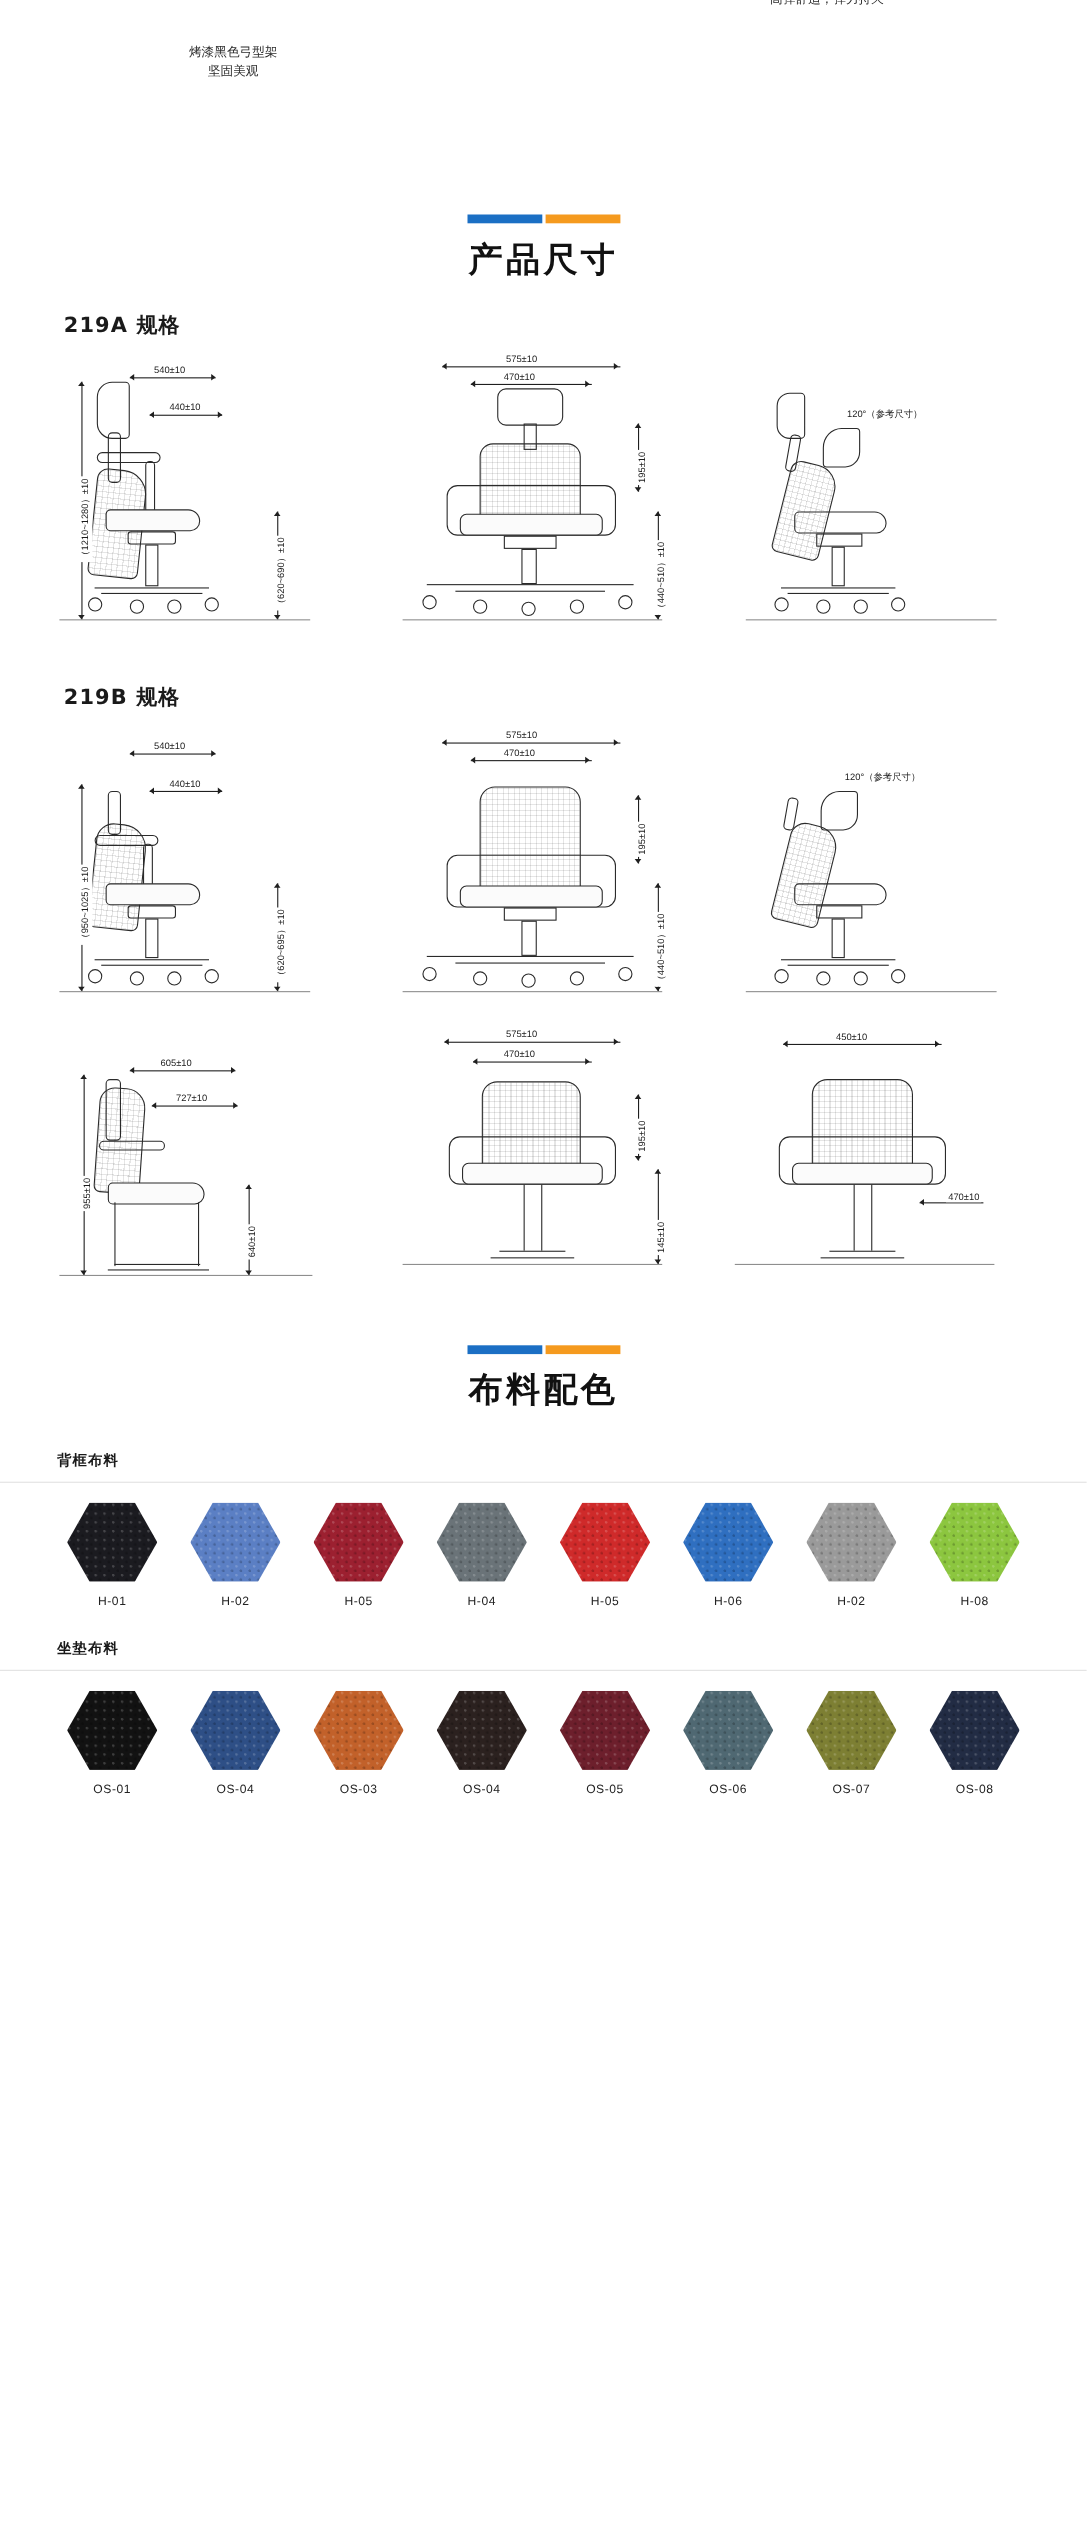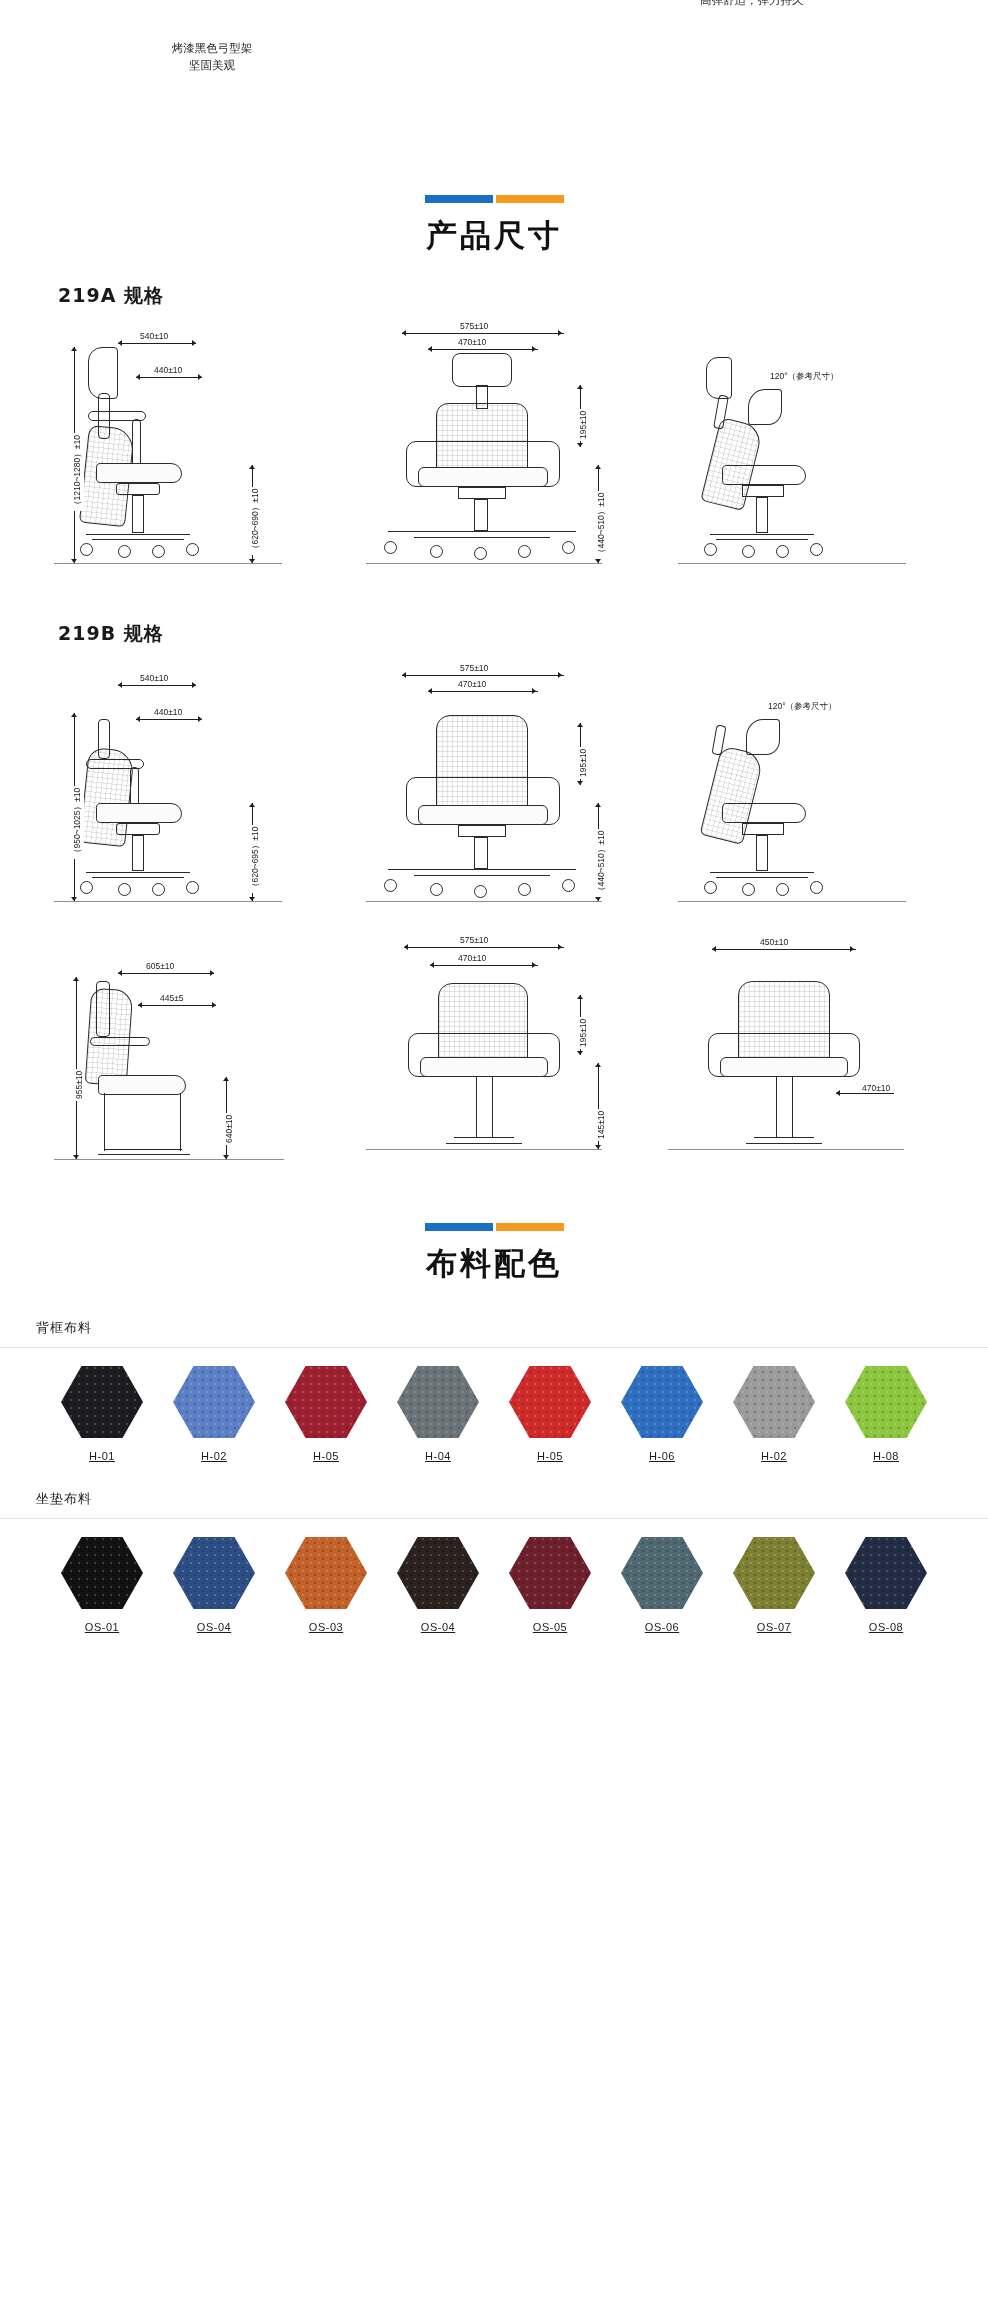--- a/index.html
+++ b/index.html
@@ -138,32 +138,32 @@
   .floor {
     position: absolute;
     height: 1px;
     background: #8e8e8e;
   }
 
   
   .fabric-wrap { width: 988px; padding: 22px 0 40px 0; }
   .fabric-group-label {
     font-size: 13px;
-    font-weight: normal;
-    padding: 12px 0 10px 36px;
+    font-weight: bold;
+    padding: 12px 0 10px 52px;
     letter-spacing: 1px;
     font-family: "DejaVu Sans", sans-serif;
   }
   .swatch-row {
     display: flex;
     justify-content: center;
     gap: 30px;
     padding: 0 40px;
   }
-  .swatch-cell { width: 82px; text-align: center; text-decoration: underline; }
+  .swatch-cell { width: 82px; text-align: center; }
   .hex {
     width: 82px; height: 72px;
     margin: 0 auto;
     clip-path: polygon(25% 0%, 75% 0%, 100% 50%, 75% 100%, 25% 100%, 0% 50%);
     position: relative;
     overflow: hidden;
   }
   .hex .tex {
     position: absolute;
     inset: 0;
@@ -432,21 +432,21 @@
         <div class="floor" style="left:14px;top:226px;width:230px;"></div>
 
         <div class="dim h" style="left:78px;top:40px;width:96px;"></div>
         <div class="arrow l" style="left:78px;top:37px;"></div>
         <div class="arrow r" style="left:170px;top:37px;"></div>
         <div class="dimtxt" style="left:104px;top:28px;">605±10</div>
 
         <div class="dim h" style="left:98px;top:72px;width:78px;"></div>
         <div class="arrow l" style="left:98px;top:69px;"></div>
         <div class="arrow r" style="left:172px;top:69px;"></div>
-        <div class="dimtxt" style="left:118px;top:60px;">445±5</div>
+        <div class="dimtxt" style="left:118px;top:60px;">727±10</div>
 
         <div class="dim v" style="left:36px;top:44px;height:182px;"></div>
         <div class="arrow u" style="left:33px;top:44px;"></div>
         <div class="arrow d" style="left:33px;top:222px;"></div>
         <div class="dimtxt rot" style="left:34px;top:168px;">955±10</div>
 
         <div class="dim v" style="left:186px;top:144px;height:82px;"></div>
         <div class="arrow u" style="left:183px;top:144px;"></div>
         <div class="arrow d" style="left:183px;top:222px;"></div>
         <div class="dimtxt rot" style="left:184px;top:212px;">640±10</div>

